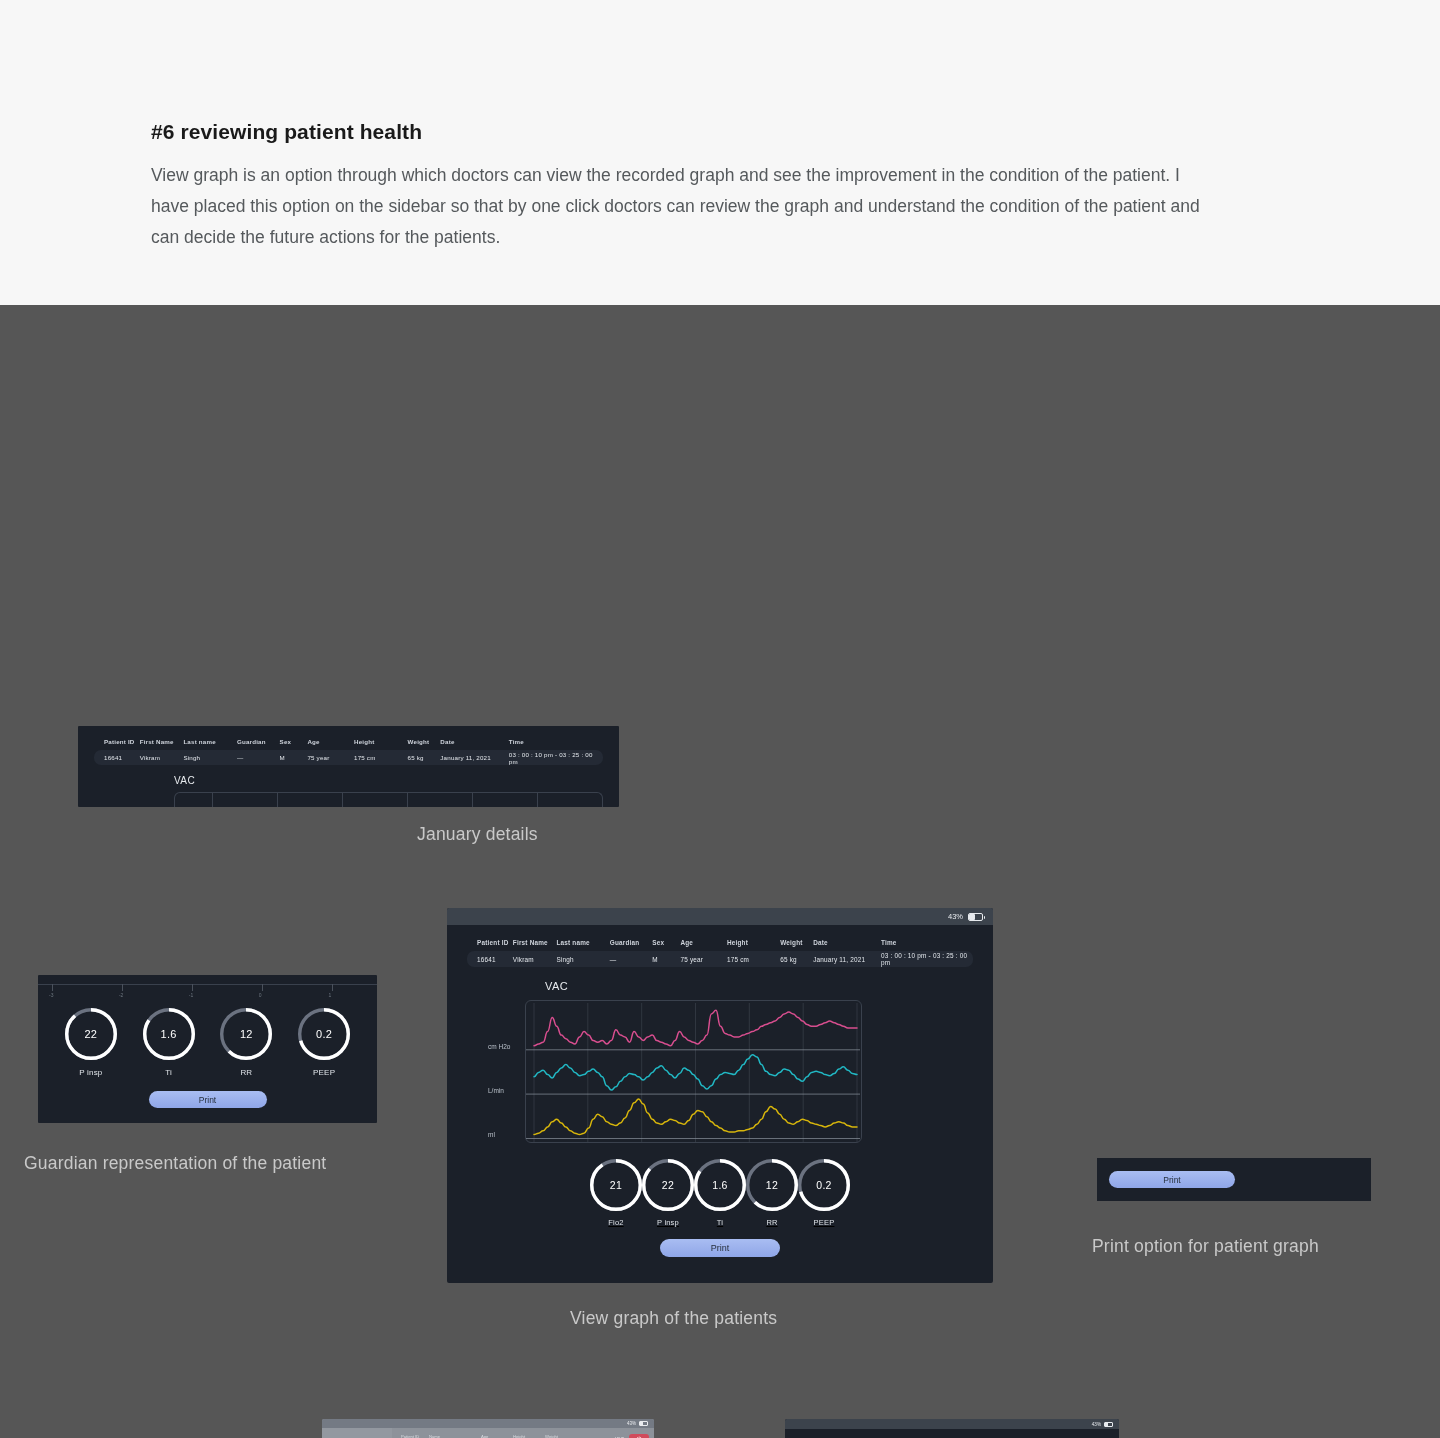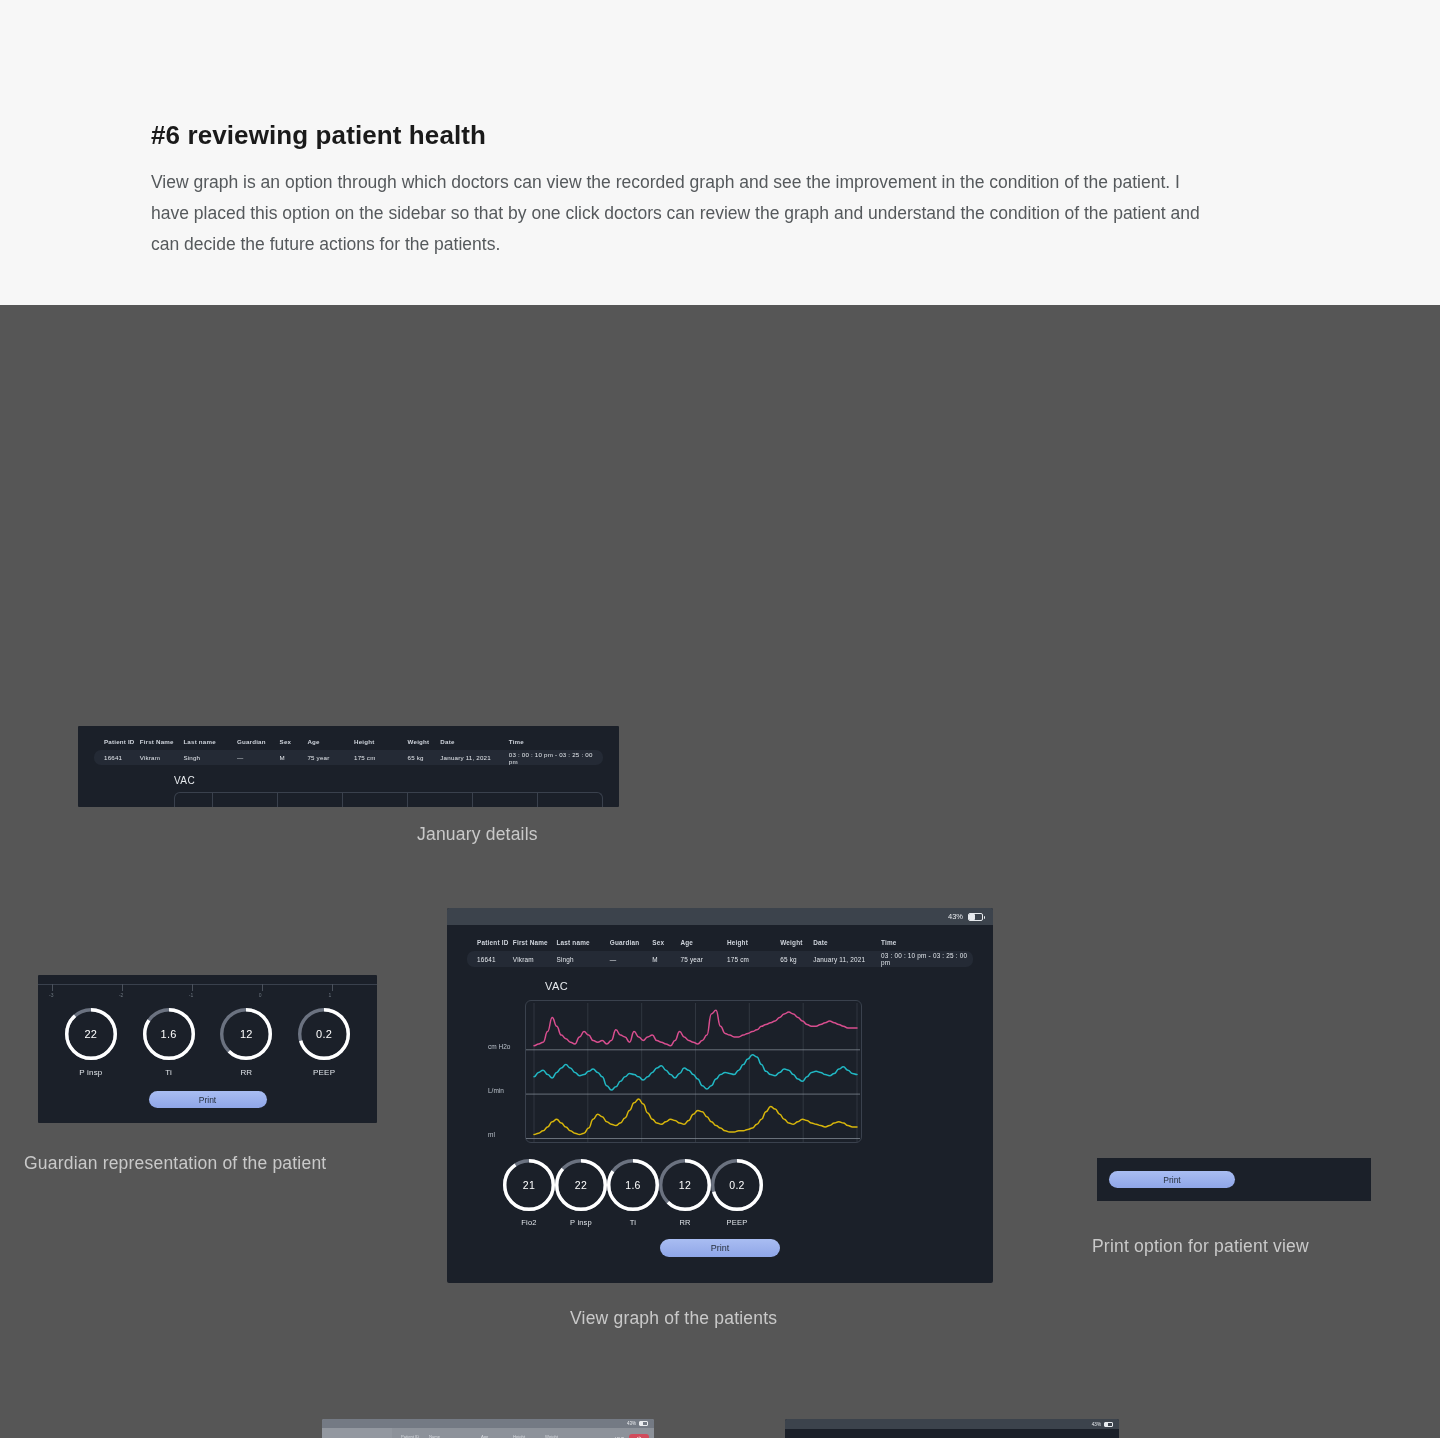--- a/index.html
+++ b/index.html
@@ -4,21 +4,21 @@
 <style>
   * { box-sizing: border-box; margin: 0; padding: 0; }
   body {
     width: 1440px; height: 1438px;
     font-family: "Liberation Sans", sans-serif;
     background: #f7f7f7;
     overflow: hidden;
   }
   
   .intro { background:#f7f7f7; padding: 120px 0 0 151px; height:305px; }
-  .intro h1 { font-size: 26px; font-weight: 700; color:#1a1a1a; letter-spacing:.1px; }
+  .intro h1 { font-size: 21px; font-weight: 700; color:#1a1a1a; letter-spacing:.1px; }
   .intro p  { font-size: 17.5px; color:#55595c; line-height:1.78; max-width:1050px; margin-top:16px; }
 
   
   .canvas { position:relative; width:1440px; height:1133px; background:#565656; }
 
   .caption { position:absolute; color:#c9c9c9; font-size:17.5px; letter-spacing:.2px; white-space:nowrap; }
 
   
   .card-patient { position:absolute; left:78px; top:421px; width:541px; height:81px;
                   background:#1b2029; overflow:hidden; border-radius:1px; }
@@ -72,21 +72,21 @@
   .m0{width:47px;} .m1{width:45px;} .m2{width:55px;} .m3{width:44px;} .m4{width:29px;}
   .m5{width:48px;} .m6{width:55px;} .m7{width:34px;} .m8{width:70px;} .m9{width:95px;}
   .main-pd .pd-head .m0, .main-pd .pd-row .m0{padding-left:10px;}
   .main-vac{ color:#e8ebef; font-size:11px; margin:13px 0 0 78px; letter-spacing:.4px; }
 
   .chart-wrap{ position:relative; margin:8px 0 0 58px; width:337px; height:143px;
                border:1px solid #3a414d; border-radius:6px; }
   .chart-wrap svg{ display:block; }
   .yl{ position:absolute; left:-38px; color:#b9c0c9; font-size:6.5px; }
 
-  .gauges-main{ display:flex; justify-content:flex-start; padding:0 36px; margin-top:16px; }
+  .gauges-main{ display:flex; justify-content:center; padding:0 36px; margin-top:16px;text-decoration:underline; }
   .gauges-main .gauge .ring{ width:52px; height:52px; }
   .gauges-main .gauge .val{ font-size:10.5px; }
   .gauges-main .gauge .lbl{ font-size:7.5px; margin-top:7px; }
   .btn-print-main{ display:block; margin:12px auto 0 auto; width:120px; height:18px; border:none;
                    border-radius:9px; color:#27303d; font-size:9px; cursor:pointer;
                    background:linear-gradient(180deg,#a9bdf2 0%,#8fa6e8 100%);
                    font-family:"Liberation Sans",sans-serif; }
 
   
   .card-print{ position:absolute; left:1097px; top:853px; width:274px; height:43px;
@@ -349,21 +349,21 @@
           </div>
         </div>
       <button class="btn-print-main">Print</button>
     </div>
   </div>
   <div class="caption" style="left:570px; top:1003px;">View graph of the patients</div>
 
   <div class="card-print">
     <button class="btn">Print</button>
   </div>
-  <div class="caption" style="left:1092px; top:931px;">Print option for patient view</div>
+  <div class="caption" style="left:1092px; top:931px;">Print option for patient graph</div>
 
   <div class="card-vpg">
     <div class="vpg-status">
       <span class="pct">43%</span>
       <span class="vpg-batt">
           <i></i>
         </span>
     </div>
     <div class="vpg-body">
       <div class="vpg-side">

